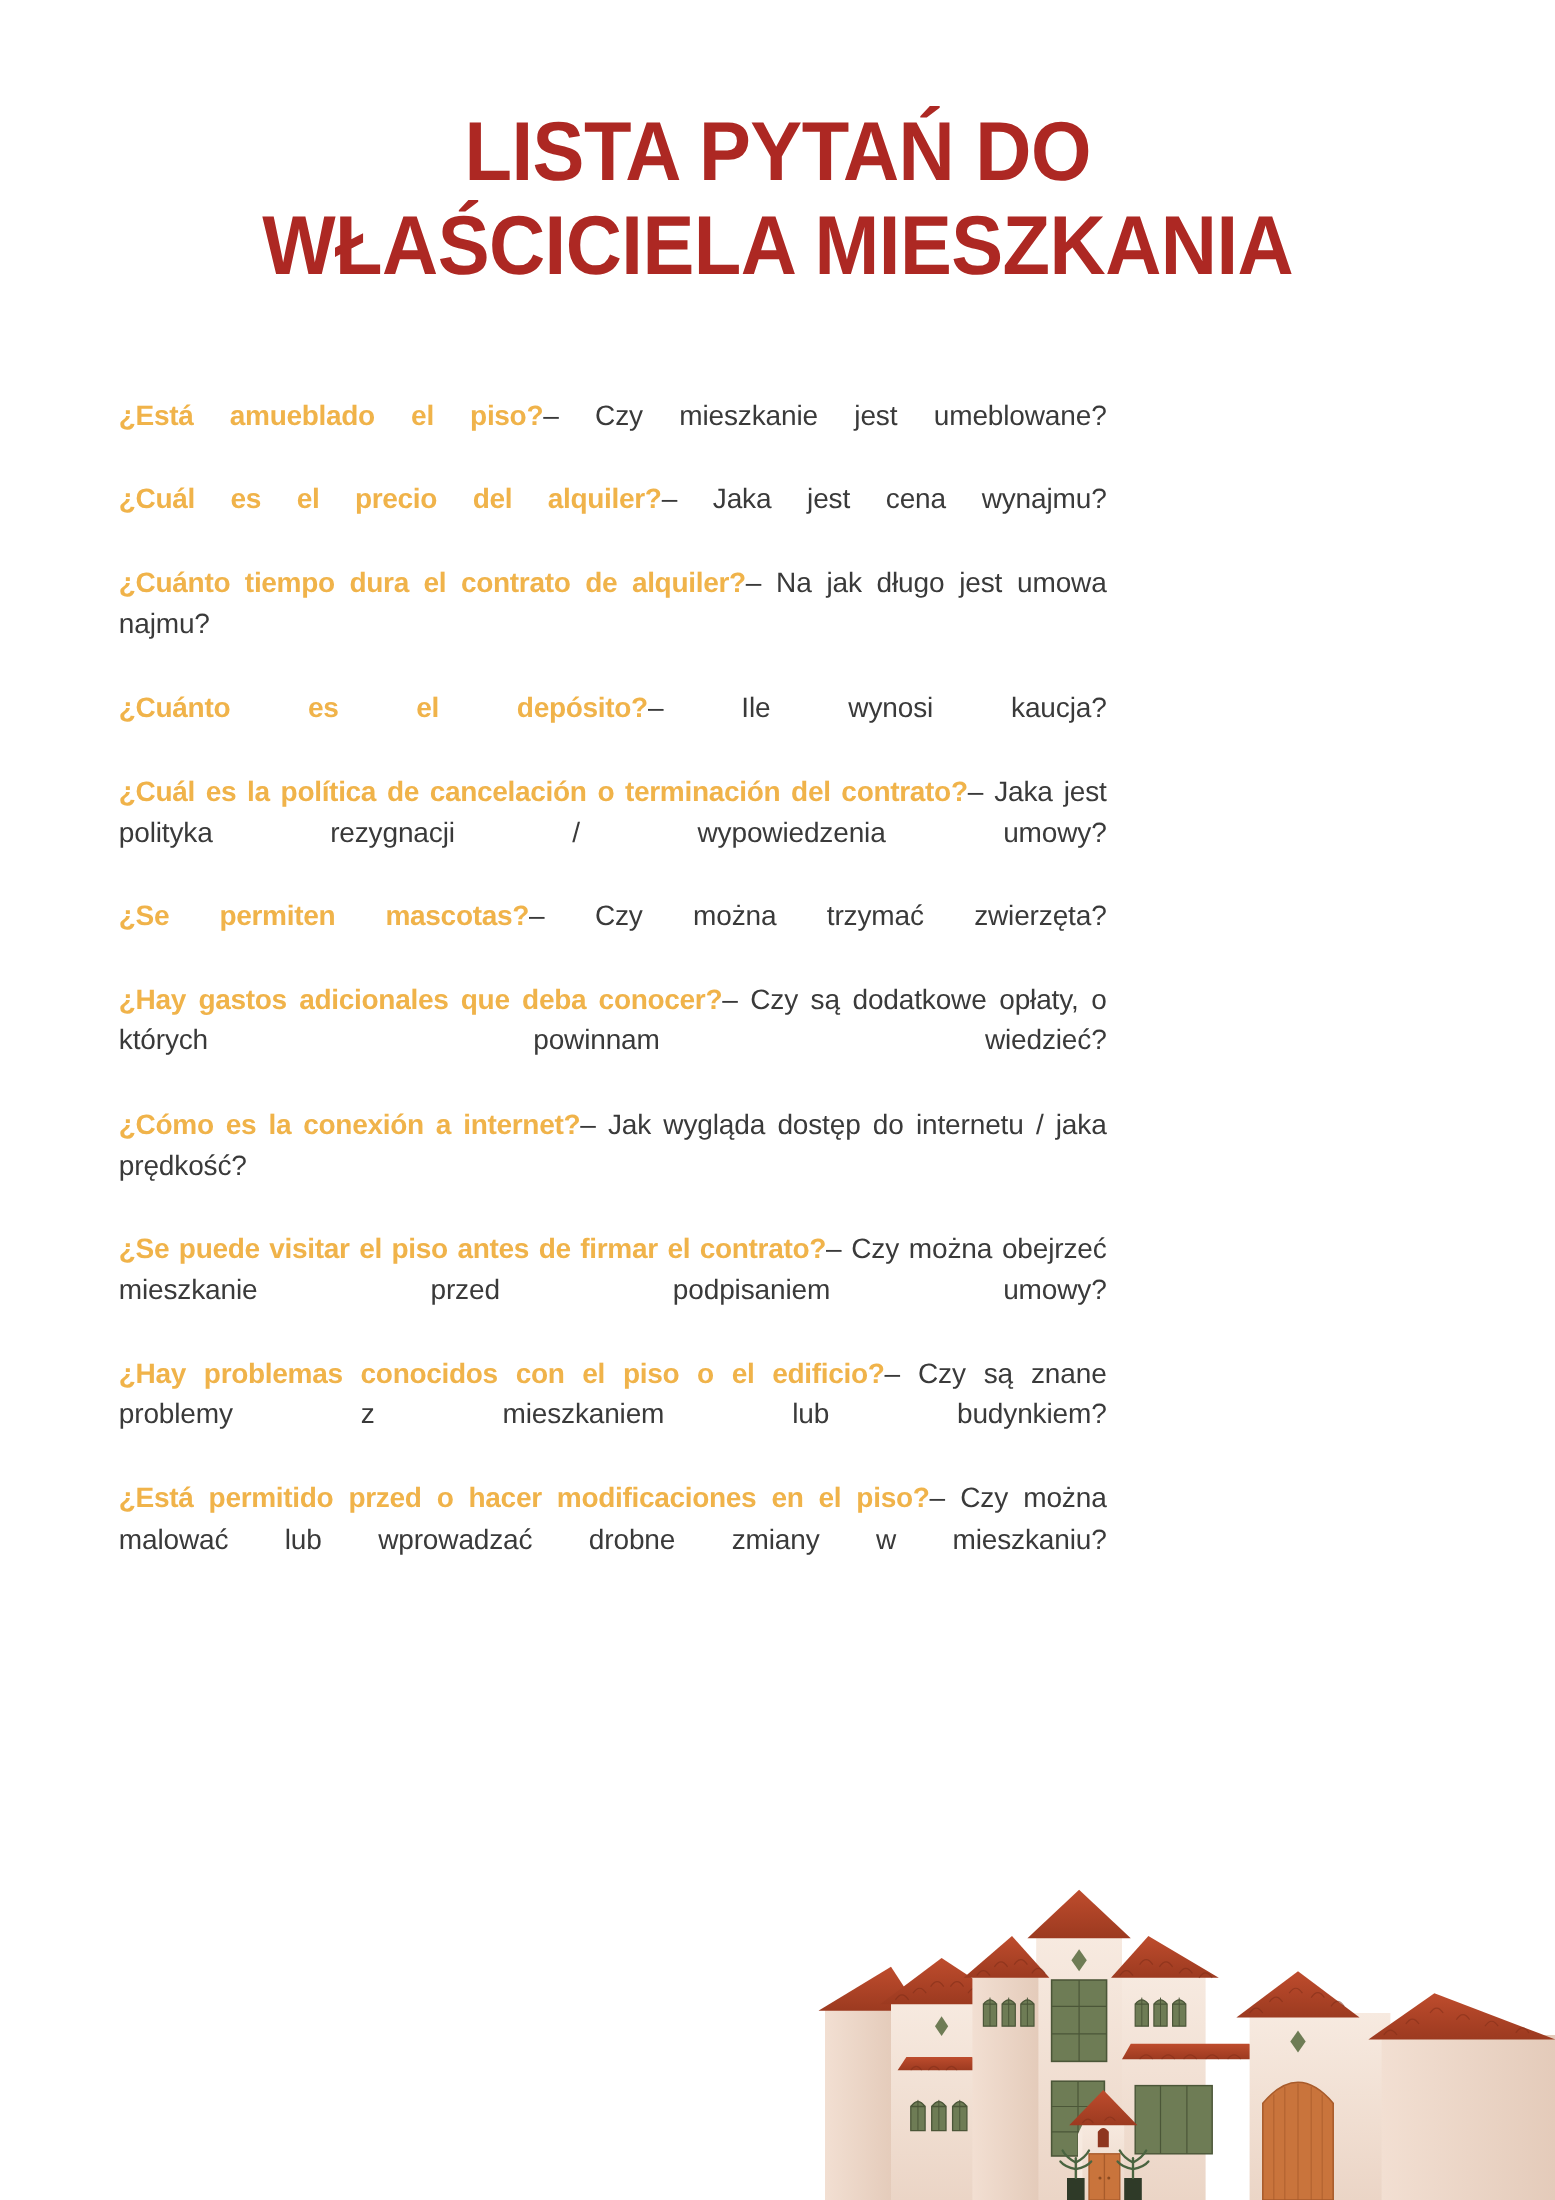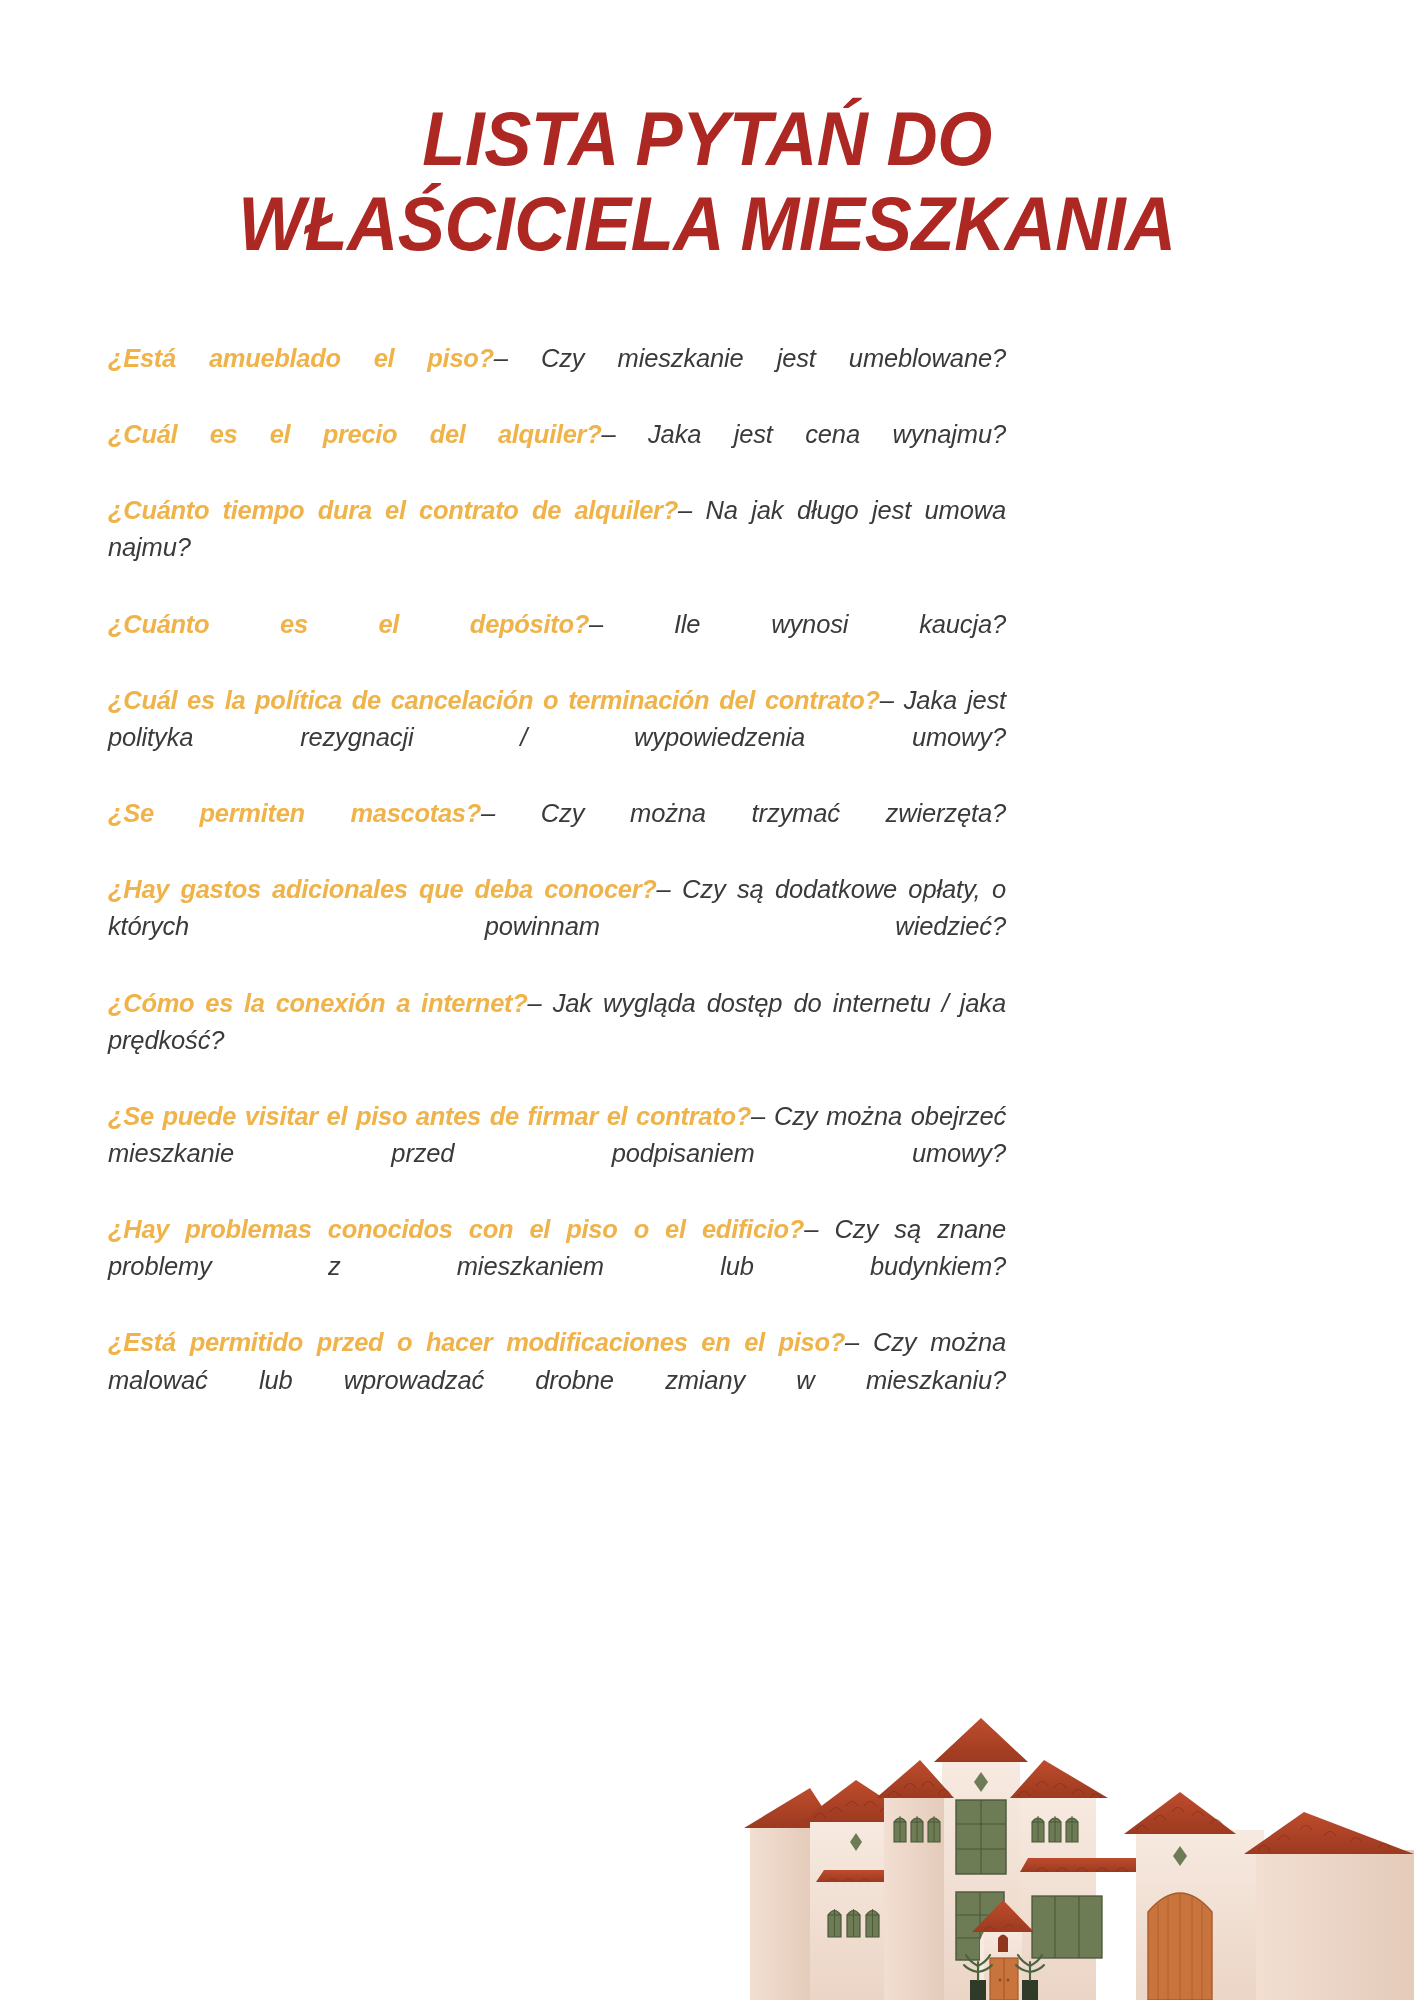--- a/index.html
+++ b/index.html
@@ -22,42 +22,40 @@
   }
 
   
   .title-block {
     position: absolute;
     left: 0;
     right: 0;
     top: 96px;
     text-align: center;
     padding: 0 120px;
-    font-style: italic;
   }
   .title-line {
     display: block;
     color: #AD2823;
     font-weight: 700;
     font-size: 76px;
     line-height: 1.12;
     letter-spacing: -0.5px;
     font-family: "Liberation Sans Narrow", "Liberation Sans", "DejaVu Sans Condensed", sans-serif;
     transform: scaleX(0.93);
     transform-origin: center;
     white-space: nowrap;
   }
 
   
   .content {
     position: absolute;
     left: 108px;
-    top: 340px;
+    top: 360px;
     width: 898px;
-    font-style: italic;
   }
   .qa {
     margin: 0 0 2px 0;
     font-size: 25.5px;
     line-height: 1.455;
     color: #3a3a3a;
     text-align: justify;
     text-justify: inter-word;
     font-family: "Liberation Sans", "DejaVu Sans", sans-serif;
     letter-spacing: -0.15px;

